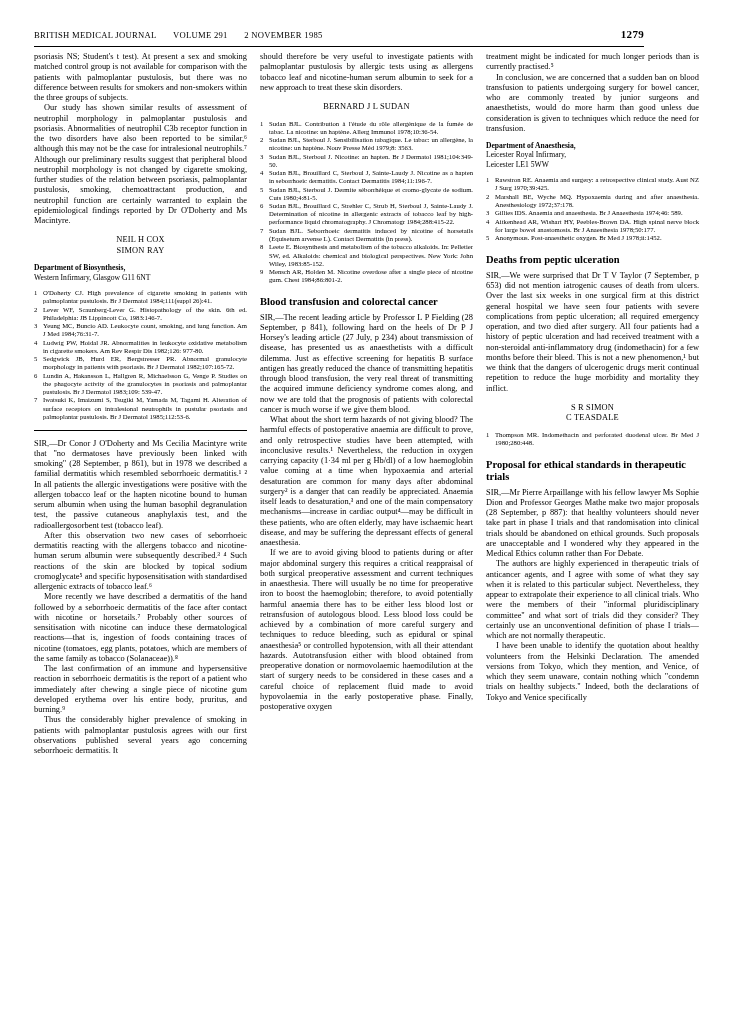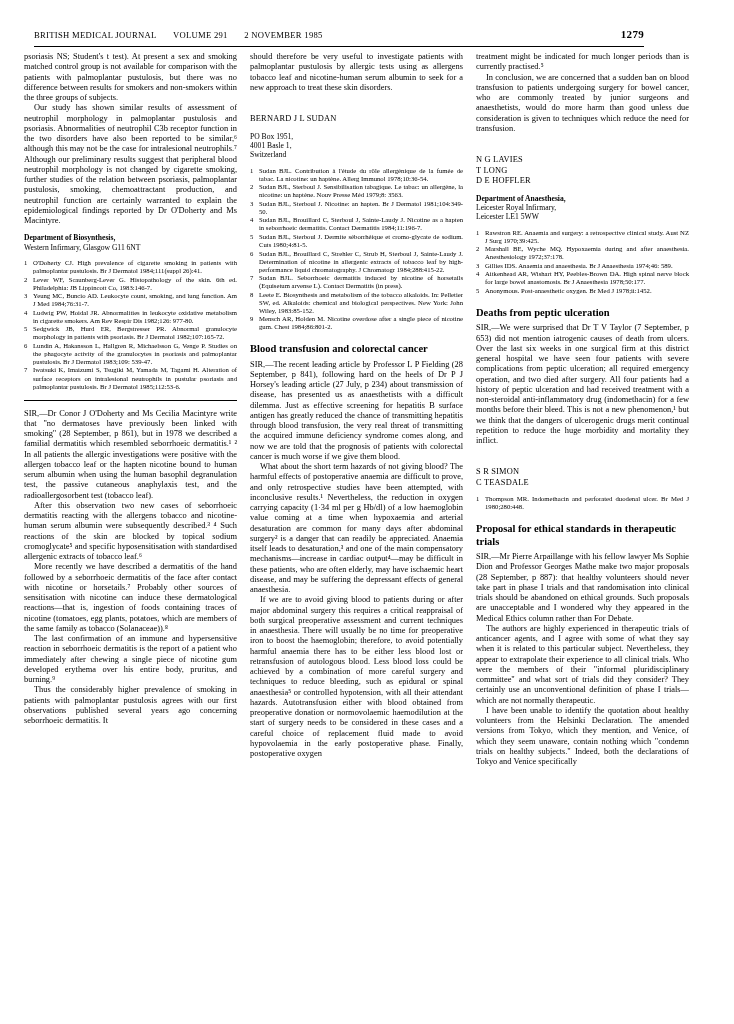--- a/index.html
+++ b/index.html
@@ -51,41 +51,41 @@
     position: absolute;
     left: 34px;
     right: 34px;
     top: 46px;
     border-top: 1px solid #000;
     height: 0;
   }
   .columns {
     position: absolute;
     top: 52px;
-    left: 24px;
+    left: 34px;
     width: 666px;
     height: 955px;
     display: flex;
     gap: 13px;
   }
   .col {
     width: 213px;
     font-size: 8.4px;
     line-height: 1.22;
     text-align: justify;
     hyphens: auto;
   }
   .col p {
     margin: 0;
     text-indent: 10px;
   }
   .col p.noindent { text-indent: 0; }
   .sig {
-    text-align: left;
-    margin-top: 21px;
+    text-align: center;
+    margin-top: 9px;
     font-variant: small-caps;
     font-size: 8.4px;
     line-height: 1.25;
   }
   .sig div { letter-spacing: 0.2px; }
   .addr {
     margin-top: 7px;
     font-size: 7.6px;
     line-height: 1.24;
     text-align: left;
@@ -135,20 +135,24 @@
     </div>
     <div class="rh-right">1279</div>
   </div>
   <div class="rule"></div>
 
   <div class="columns">
 
     <div class="col">
       <p class="noindent">psoriasis NS; Student's t test). At present a sex and smoking matched control group is not available for comparison with the patients with palmoplantar pustulosis, but there was no difference between results for smokers and non-smokers within the three groups of subjects.</p>
       <p>Our study has shown similar results of assessment of neutrophil morphology in palmoplantar pustulosis and psoriasis. Abnormalities of neutrophil C3b receptor function in the two disorders have also been reported to be similar,⁶ although this may not be the case for intralesional neutrophils.⁷ Although our preliminary results suggest that peripheral blood neutrophil morphology is not changed by cigarette smoking, further studies of the relation between psoriasis, palmoplantar pustulosis, smoking, chemoattractant production, and neutrophil function are certainly warranted to explain the epidemiological findings reported by Dr O'Doherty and Ms Macintyre.</p>
+      <div class="sig">
+        <div>NEIL H COX</div>
+        <div>SIMON RAY</div>
+      </div>
       <div class="addr">
         <div class="dept">Department of Biosynthesis,</div>
         <div>Western Infirmary, Glasgow G11 6NT</div>
       </div>
       <ol class="refs">
         <li><span class="num">1</span><span>O'Doherty CJ. High prevalence of cigarette smoking in patients with palmoplantar pustulosis. Br J Dermatol 1984;111(suppl 26):41.</span></li>
         <li><span class="num">2</span><span>Lever WF, Scaunberg-Lever G. Histopathology of the skin. 6th ed. Philadelphia: JB Lippincott Co, 1983:146-7.</span></li>
         <li><span class="num">3</span><span>Yeung MC, Buncio AD. Leukocyte count, smoking, and lung function. Am J Med 1984;76:31-7.</span></li>
         <li><span class="num">4</span><span>Ludwig PW, Hoidal JR. Abnormalities in leukocyte oxidative metabolism in cigarette smokers. Am Rev Respir Dis 1982;126: 977-80.</span></li>
         <li><span class="num">5</span><span>Sedgwick JB, Hurd ER, Bergstresser PR. Abnormal granulocyte morphology in patients with psoriasis. Br J Dermatol 1982;107:165-72.</span></li>
@@ -160,25 +164,20 @@
       <p>After this observation two new cases of seborrhoeic dermatitis reacting with the allergens tobacco and nicotine-human serum albumin were subsequently described.³ ⁴ Such reactions of the skin are blocked by topical sodium cromoglycate⁵ and specific hyposensitisation with standardised allergenic extracts of tobacco leaf.⁶</p>
       <p>More recently we have described a dermatitis of the hand followed by a seborrhoeic dermatitis of the face after contact with nicotine or horsetails.⁷ Probably other sources of sensitisation with nicotine can induce these dermatological reactions—that is, ingestion of foods containing traces of nicotine (tomatoes, egg plants, potatoes, which are members of the same family as tobacco (Solanaceae)).⁸</p>
       <p>The last confirmation of an immune and hypersensitive reaction in seborrhoeic dermatitis is the report of a patient who immediately after chewing a single piece of nicotine gum developed erythema over his entire body, pruritus, and burning.⁹</p>
       <p>Thus the considerably higher prevalence of smoking in patients with palmoplantar pustulosis agrees with our first observations published several years ago concerning seborrhoeic dermatitis. It</p>
     </div>
 
     <div class="col">
       <p class="noindent">should therefore be very useful to investigate patients with palmoplantar pustulosis by allergic tests using as allergens tobacco leaf and nicotine-human serum albumin to seek for a new approach to treat these skin disorders.</p>
       <div class="sig">
         <div>BERNARD J L SUDAN</div>
-      </div>
-      <div class="addr">
-        <div>PO Box 1951,</div>
-        <div>4001 Basle 1,</div>
-        <div>Switzerland</div>
       </div>
       <ol class="refs">
         <li><span class="num">1</span><span>Sudan BJL. Contribution à l'étude du rôle allergénique de la fumée de tabac. La nicotine: un haptène. Allerg Immunol 1978;10:36-54.</span></li>
         <li><span class="num">2</span><span>Sudan BJL, Sterboul J. Sensibilisation tabagique. Le tabac: un allergène, la nicotine: un haptène. Nouv Presse Méd 1979;8: 3563.</span></li>
         <li><span class="num">3</span><span>Sudan BJL, Sterboul J. Nicotine: an hapten. Br J Dermatol 1981;104:349-50.</span></li>
         <li><span class="num">4</span><span>Sudan BJL, Brouillard C, Sterboul J, Sainte-Laudy J. Nicotine as a hapten in seborrhoeic dermatitis. Contact Dermatitis 1984;11:196-7.</span></li>
         <li><span class="num">5</span><span>Sudan BJL, Sterboul J. Dermite séborrhéique et cromo-glycate de sodium. Cuts 1980;4:81-5.</span></li>
         <li><span class="num">6</span><span>Sudan BJL, Brouillard C, Strehler C, Strub H, Sterboul J, Sainte-Laudy J. Determination of nicotine in allergenic extracts of tobacco leaf by high-performance liquid chromatography. J Chromatogr 1984;288:415-22.</span></li>
         <li><span class="num">7</span><span>Sudan BJL. Seborrhoeic dermatitis induced by nicotine of horsetails (Equisetum arvense L). Contact Dermatitis (in press).</span></li>
         <li><span class="num">8</span><span>Leete E. Biosynthesis and metabolism of the tobacco alkaloids. In: Pelletier SW, ed. Alkaloids: chemical and biological perspectives. New York: John Wiley, 1983:85-152.</span></li>
@@ -186,25 +185,20 @@
       </ol>
       <h2 class="sect">Blood transfusion and colorectal cancer</h2>
       <p class="noindent">SIR,—The recent leading article by Professor L P Fielding (28 September, p 841), following hard on the heels of Dr P J Horsey's leading article (27 July, p 234) about transmission of disease, has presented us as anaesthetists with a difficult dilemma. Just as effective screening for hepatitis B surface antigen has greatly reduced the chance of transmitting hepatitis through blood transfusion, the very real threat of transmitting the acquired immune deficiency syndrome comes along, and now we are told that the prognosis of patients with colorectal cancer is much worse if we give them blood.</p>
       <p>What about the short term hazards of not giving blood? The harmful effects of postoperative anaemia are difficult to prove, and only retrospective studies have been attempted, with inconclusive results.¹ Nevertheless, the reduction in oxygen carrying capacity (1·34 ml per g Hb/dl) of a low haemoglobin value coming at a time when hypoxaemia and arterial desaturation are common for many days after abdominal surgery² is a danger that can readily be appreciated. Anaemia itself leads to desaturation,³ and one of the main compensatory mechanisms—increase in cardiac output⁴—may be difficult in these patients, who are often elderly, may have ischaemic heart disease, and may be suffering the depressant effects of general anaesthesia.</p>
       <p>If we are to avoid giving blood to patients during or after major abdominal surgery this requires a critical reappraisal of both surgical preoperative assessment and current techniques in anaesthesia. There will usually be no time for preoperative iron to boost the haemoglobin; therefore, to avoid potentially harmful anaemia there has to be either less blood lost or retransfusion of autologous blood. Less blood loss could be achieved by a combination of more careful surgery and techniques to reduce bleeding, such as epidural or spinal anaesthesia⁵ or controlled hypotension, with all their attendant hazards. Autotransfusion either with blood obtained from preoperative donation or normovolaemic haemodilution at the start of surgery needs to be considered in these cases and a careful choice of replacement fluid made to avoid hypovolaemia in the early postoperative phase. Finally, postoperative oxygen</p>
     </div>
 
     <div class="col">
       <p class="noindent">treatment might be indicated for much longer periods than is currently practised.⁵</p>
       <p>In conclusion, we are concerned that a sudden ban on blood transfusion to patients undergoing surgery for bowel cancer, who are commonly treated by junior surgeons and anaesthetists, would do more harm than good unless due consideration is given to techniques which reduce the need for transfusion.</p>
-      <div class="sig">
-        <div>N G LAVIES</div>
-        <div>T LONG</div>
-        <div>D E HOFFLER</div>
-      </div>
       <div class="addr">
         <div class="dept">Department of Anaesthesia,</div>
         <div>Leicester Royal Infirmary,</div>
         <div>Leicester LE1 5WW</div>
       </div>
       <ol class="refs">
         <li><span class="num">1</span><span>Rawstron RE. Anaemia and surgery: a retrospective clinical study. Aust NZ J Surg 1970;39:425.</span></li>
         <li><span class="num">2</span><span>Marshall BE, Wyche MQ. Hypoxaemia during and after anaesthesia. Anesthesiology 1972;37:178.</span></li>
         <li><span class="num">3</span><span>Gillies IDS. Anaemia and anaesthesia. Br J Anaesthesia 1974;46: 589.</span></li>
         <li><span class="num">4</span><span>Aitkenhead AR, Wishart HY, Peebles-Brown DA. High spinal nerve block for large bowel anastomosis. Br J Anaesthesia 1978;50:177.</span></li>

